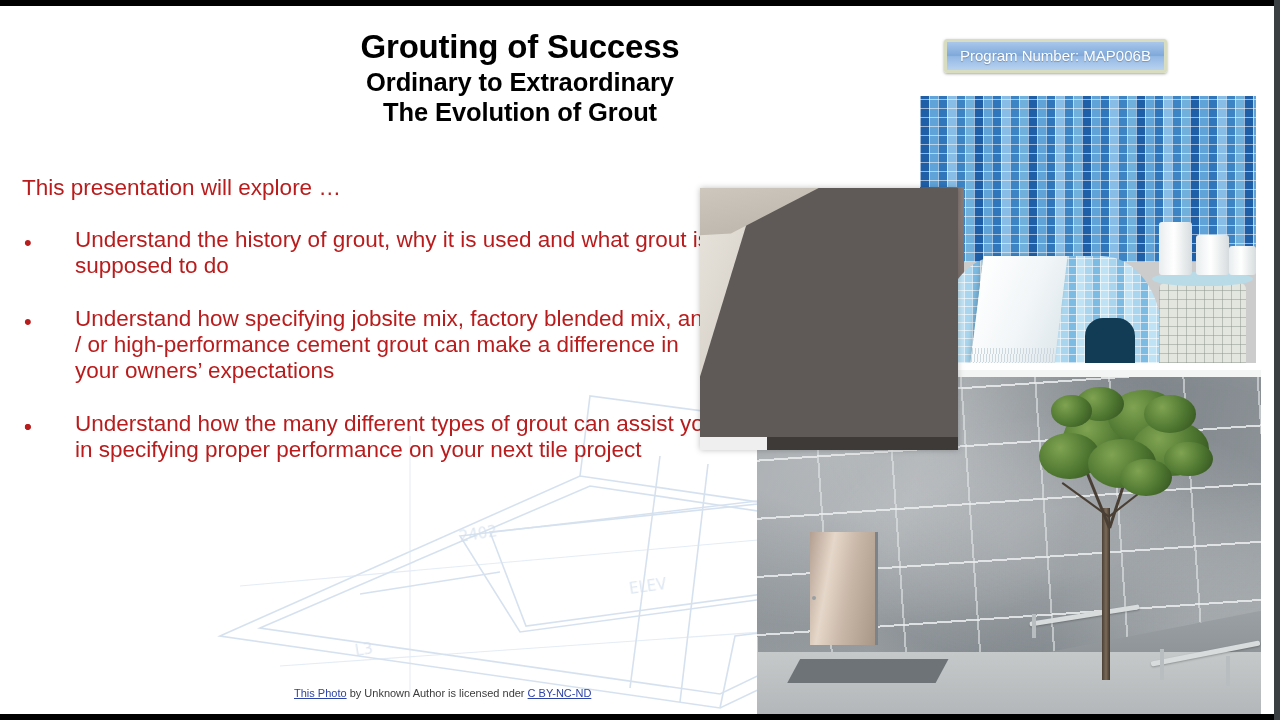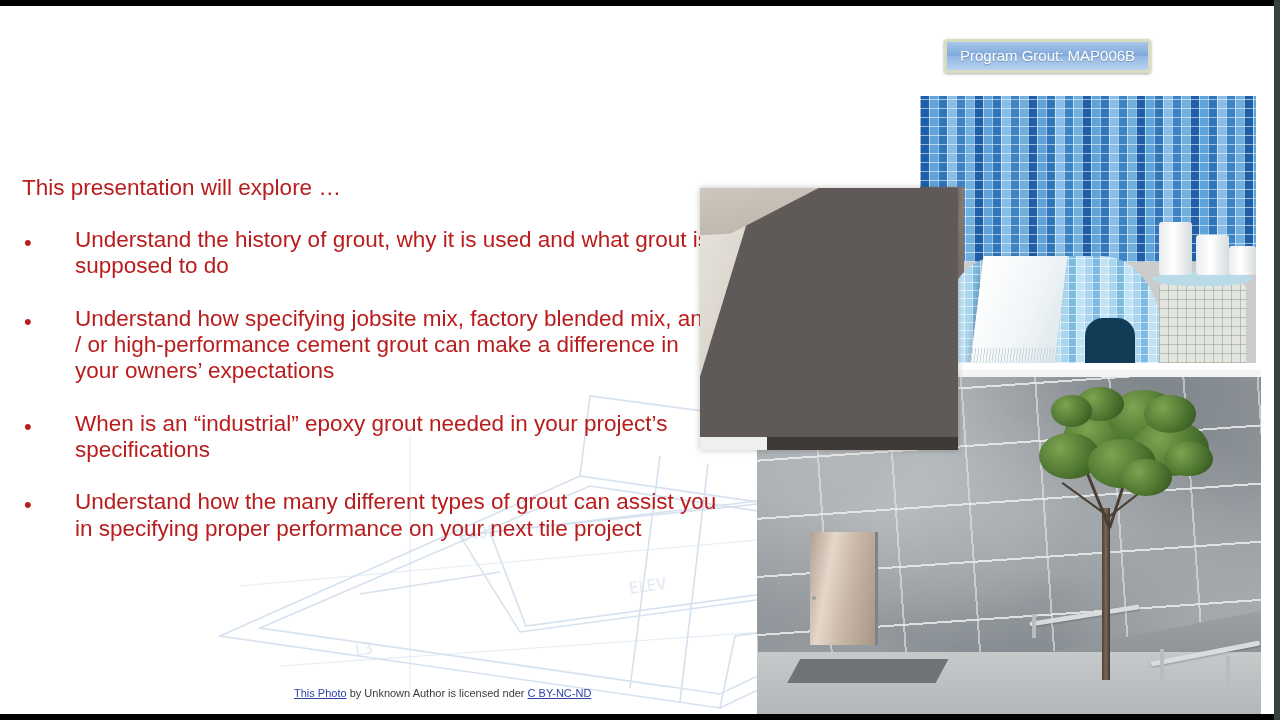--- a/index.html
+++ b/index.html
@@ -270,38 +270,42 @@
         <text x="760" y="108" transform="rotate(9 760 108)">1/24</text>
         <text x="872" y="168" transform="rotate(9 872 168)">A 110</text>
         <text x="300" y="206" transform="rotate(-9 300 206)">2402</text>
         <text x="470" y="258" transform="rotate(-8 470 258)">ELEV</text>
         <text x="700" y="318" transform="rotate(-9 700 318)">06</text>
         <text x="670" y="352" transform="rotate(-9 670 352)">B05</text>
         <text x="196" y="320" transform="rotate(-9 196 320)">L3</text>
       </g>
     </svg>
 
-
-    <div id="program-badge">Program Grout: MAP006B</div>
+    <div id="title-block">
+      <div id="title-main">Grouting of Success</div>
+      <div id="title-sub1">Ordinary to Extraordinary</div>
+      <div id="title-sub2">The Evolution of Grout</div>
+    </div>
+
+    <div id="program-badge">Program Number: MAP006B</div>
 
     <div id="body-col">
       <div id="intro-line">This presentation will explore …</div>
 
       <ul id="bullet-list">
         <li class="bullet-item">
           <span class="bullet-dot">•</span>
           <span>Understand the history of grout, why it is used and what grout is supposed to do</span>
         </li>
         <li class="bullet-item">
           <span class="bullet-dot">•</span>
           <span>Understand how specifying jobsite mix, factory blended mix, and / or high-performance cement grout can make a  difference in your owners’ expectations</span>
         </li>
         <li class="bullet-item">
           <span class="bullet-dot">•</span>
-          <span>When is an “industrial” epoxy grout needed in your project’s specifications</span>
         </li>
         <li class="bullet-item">
           <span class="bullet-dot">•</span>
           <span>Understand how the many different types of grout can assist you in specifying proper performance on your next tile project</span>
         </li>
       </ul>
     </div>
 
     <div id="attribution"><a class="lnk" href="#">This Photo</a><span> by Unknown Author is licensed nder </span><a class="lnk" href="#">C BY-NC-ND</a></div>
 

